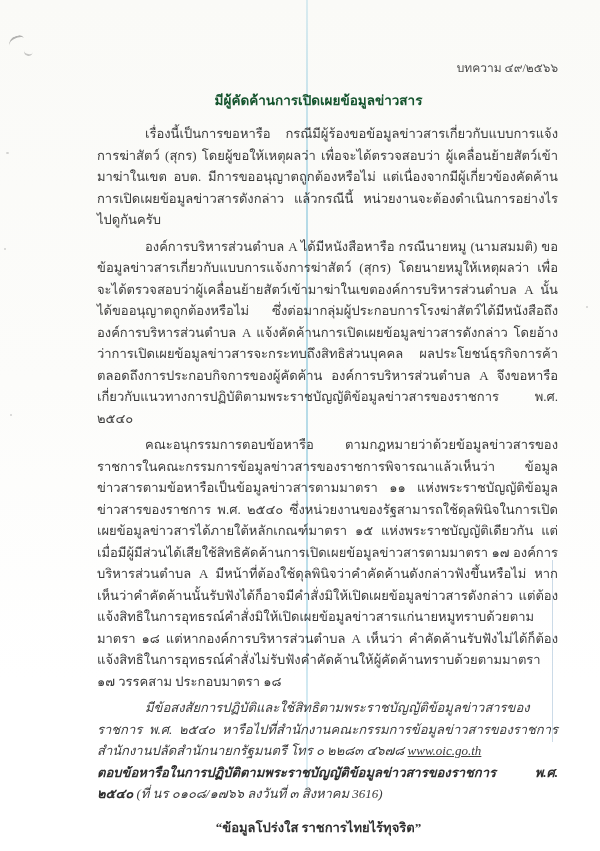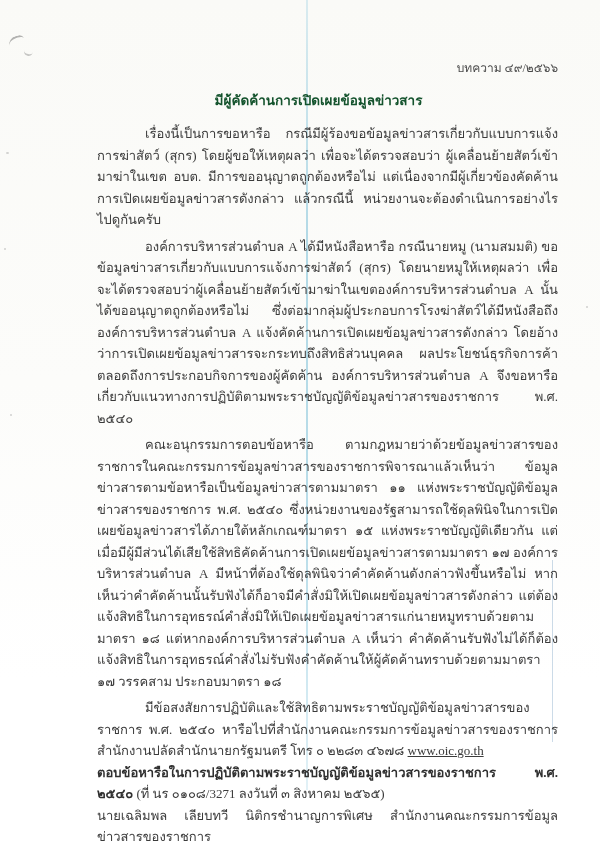--- a/index.html
+++ b/index.html
@@ -34,21 +34,21 @@
     margin: 0 18px 12px 0;
   }
   p.body-par {
     font-size: 13px;
     line-height: 21.5px;
     text-align: justify;
     margin: 0 0 5px 0;
     text-indent: 48px;
     color: #3b3b3b;
   }
-  p.no-gap { margin-bottom: 0; }
+  p.no-gap { margin-bottom: 0; font-style: italic; }
   p.no-indent { text-indent: 0; }
   .bold-part { font-weight: bold; color: #2f2f2f; }
   .site-link {
     text-decoration: underline;
     color: #3b3b3b;
     cursor: pointer;
   }
   .footer-quote {
     text-align: center;
     font-weight: bold;
@@ -116,19 +116,18 @@
   <h1 class="doc-title">มีผู้คัดค้านการเปิดเผยข้อมูลข่าวสาร</h1>
 
   <p class="body-par">เรื่องนี้เป็นการขอหารือ กรณีมีผู้ร้องขอข้อมูลข่าวสารเกี่ยวกับแบบการแจ้งการฆ่าสัตว์ (สุกร) โดยผู้ขอให้เหตุผลว่า เพื่อจะได้ตรวจสอบว่า ผู้เคลื่อนย้ายสัตว์เข้ามาฆ่าในเขต อบต. มีการขออนุญาตถูกต้องหรือไม่ แต่เนื่องจากมีผู้เกี่ยวข้องคัดค้านการเปิดเผยข้อมูลข่าวสารดังกล่าว แล้วกรณีนี้ หน่วยงานจะต้องดำเนินการอย่างไร ไปดูกันครับ</p>
 
   <p class="body-par">องค์การบริหารส่วนตำบล A ได้มีหนังสือหารือ กรณีนายหมู (นามสมมติ) ขอข้อมูลข่าวสารเกี่ยวกับแบบการแจ้งการฆ่าสัตว์ (สุกร) โดยนายหมูให้เหตุผลว่า เพื่อจะได้ตรวจสอบว่าผู้เคลื่อนย้ายสัตว์เข้ามาฆ่าในเขตองค์การบริหารส่วนตำบล A นั้น ได้ขออนุญาตถูกต้องหรือไม่ ซึ่งต่อมากลุ่มผู้ประกอบการโรงฆ่าสัตว์ได้มีหนังสือถึงองค์การบริหารส่วนตำบล A แจ้งคัดค้านการเปิดเผยข้อมูลข่าวสารดังกล่าว โดยอ้างว่าการเปิดเผยข้อมูลข่าวสารจะกระทบถึงสิทธิส่วนบุคคล ผลประโยชน์ธุรกิจการค้าตลอดถึงการประกอบกิจการของผู้คัดค้าน องค์การบริหารส่วนตำบล A จึงขอหารือเกี่ยวกับแนวทางการปฏิบัติตามพระราชบัญญัติข้อมูลข่าวสารของราชการ พ.ศ. ๒๕๔๐</p>
 
   <p class="body-par">คณะอนุกรรมการตอบข้อหารือ ตามกฎหมายว่าด้วยข้อมูลข่าวสารของราชการในคณะกรรมการข้อมูลข่าวสารของราชการพิจารณาแล้วเห็นว่า ข้อมูลข่าวสารตามข้อหารือเป็นข้อมูลข่าวสารตามมาตรา ๑๑ แห่งพระราชบัญญัติข้อมูลข่าวสารของราชการ พ.ศ. ๒๕๔๐ ซึ่งหน่วยงานของรัฐสามารถใช้ดุลพินิจในการเปิดเผยข้อมูลข่าวสารได้ภายใต้หลักเกณฑ์มาตรา ๑๕ แห่งพระราชบัญญัติเดียวกัน แต่เมื่อมีผู้มีส่วนได้เสียใช้สิทธิคัดค้านการเปิดเผยข้อมูลข่าวสารตามมาตรา ๑๗ องค์การบริหารส่วนตำบล A มีหน้าที่ต้องใช้ดุลพินิจว่าคำคัดค้านดังกล่าวฟังขึ้นหรือไม่ หากเห็นว่าคำคัดค้านนั้นรับฟังได้ก็อาจมีคำสั่งมิให้เปิดเผยข้อมูลข่าวสารดังกล่าว แต่ต้องแจ้งสิทธิในการอุทธรณ์คำสั่งมิให้เปิดเผยข้อมูลข่าวสารแก่นายหมูทราบด้วยตามมาตรา ๑๘ แต่หากองค์การบริหารส่วนตำบล A เห็นว่า คำคัดค้านรับฟังไม่ได้ก็ต้องแจ้งสิทธิในการอุทธรณ์คำสั่งไม่รับฟังคำคัดค้านให้ผู้คัดค้านทราบด้วยตามมาตรา ๑๗ วรรคสาม ประกอบมาตรา ๑๘</p>
 
   <p class="body-par no-gap"><span>มีข้อสงสัยการปฏิบัติและใช้สิทธิตามพระราชบัญญัติข้อมูลข่าวสารของราชการ พ.ศ. ๒๕๔๐ หารือไปที่สำนักงานคณะกรรมการข้อมูลข่าวสารของราชการ สำนักงานปลัดสำนักนายกรัฐมนตรี โทร ๐ ๒๒๘๓ ๔๖๗๘ </span><span class="site-link">www.oic.go.th</span></p>
 
-  <p class="body-par no-gap no-indent"><span class="bold-part">ตอบข้อหารือในการปฏิบัติตามพระราชบัญญัติข้อมูลข่าวสารของราชการ พ.ศ. ๒๕๔๐</span><span> (ที่ นร ๐๑๐๘/3271 ลงวันที่ ๓ สิงหาคม ๒๕๖๕)</span></p>
+  <p class="body-par no-gap no-indent"><span class="bold-part">ตอบข้อหารือในการปฏิบัติตามพระราชบัญญัติข้อมูลข่าวสารของราชการ พ.ศ. ๒๕๔๐</span><span> (ที่ นร ๐๑๐๘/๑๗๖๖ ลงวันที่ ๓ สิงหาคม 3616)</span></p>
 
-  <p class="body-par no-gap no-indent">นายเฉลิมพล เลียบทวี นิติกรชำนาญการพิเศษ สำนักงานคณะกรรมการข้อมูลข่าวสารของราชการ</p>
 
   <p class="footer-quote">“ข้อมูลโปร่งใส ราชการไทยไร้ทุจริต”</p>
 
 </div>
 
 </body></html>

